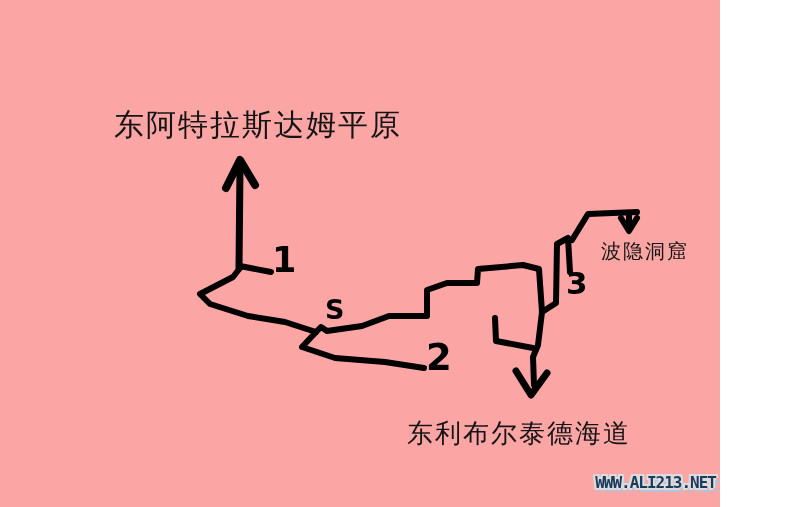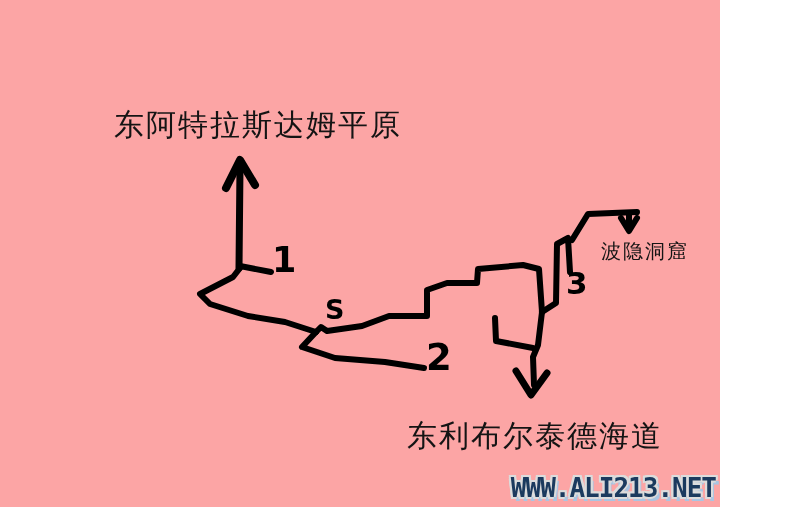--- a/index.html
+++ b/index.html
@@ -35,42 +35,42 @@
   }
   .lbl-cave {
     left: 601px;
     top: 241px;
     font-size: 20px;
     letter-spacing: 2px;
   }
   .lbl-south {
     left: 407px;
     top: 421px;
-    font-size: 30px;
+    font-size: 26px;
     letter-spacing: 2px;
     text-align: right;
   }
   .marker {
     position: absolute;
     color: #000000;
     font-family: "DejaVu Sans", sans-serif;
     font-weight: 700;
     line-height: 1;
   }
   .marker-1 { left: 272px; top: 243px; font-size: 35px; }
   .marker-s { left: 325px; top: 296px; font-size: 27px; }
   .marker-2 { left: 426px; top: 339px; font-size: 37px; }
   .marker-3 { left: 566px; top: 268px; font-size: 31px; }
   .watermark {
     position: absolute;
     right: 4px;
     top: 473px;
     font-family: "DejaVu Sans Mono", monospace;
     font-weight: 700;
-    font-size: 26px;
+    font-size: 16px;
     letter-spacing: -1px;
     color: #1b3a5e;
     text-shadow:
       -2px 0 0 #dcdcdc,
       2px 0 0 #dcdcdc,
       0 -2px 0 #dcdcdc,
       0 2px 0 #dcdcdc,
       -2px -2px 0 #dcdcdc,
       2px -2px 0 #dcdcdc,
       -2px 2px 0 #dcdcdc,

